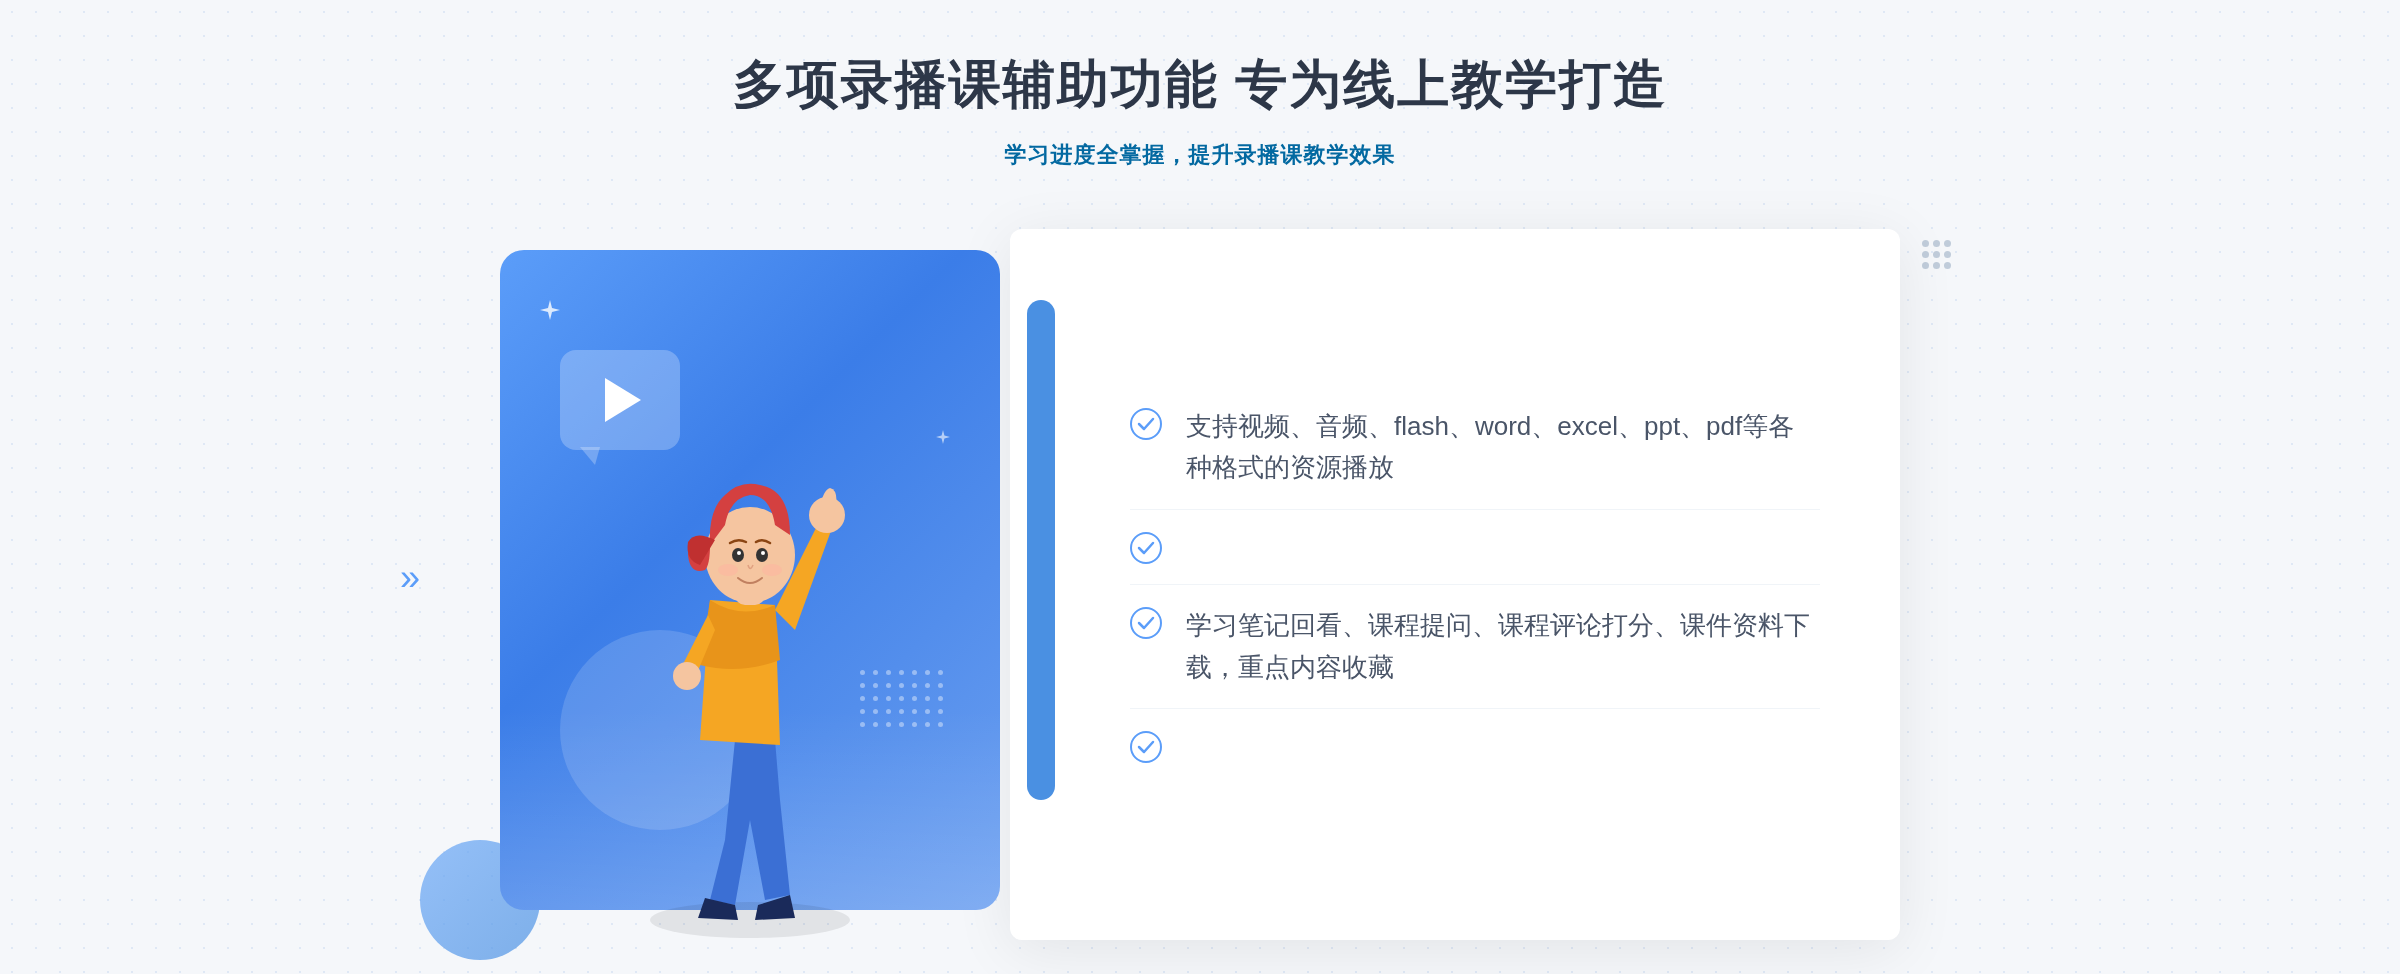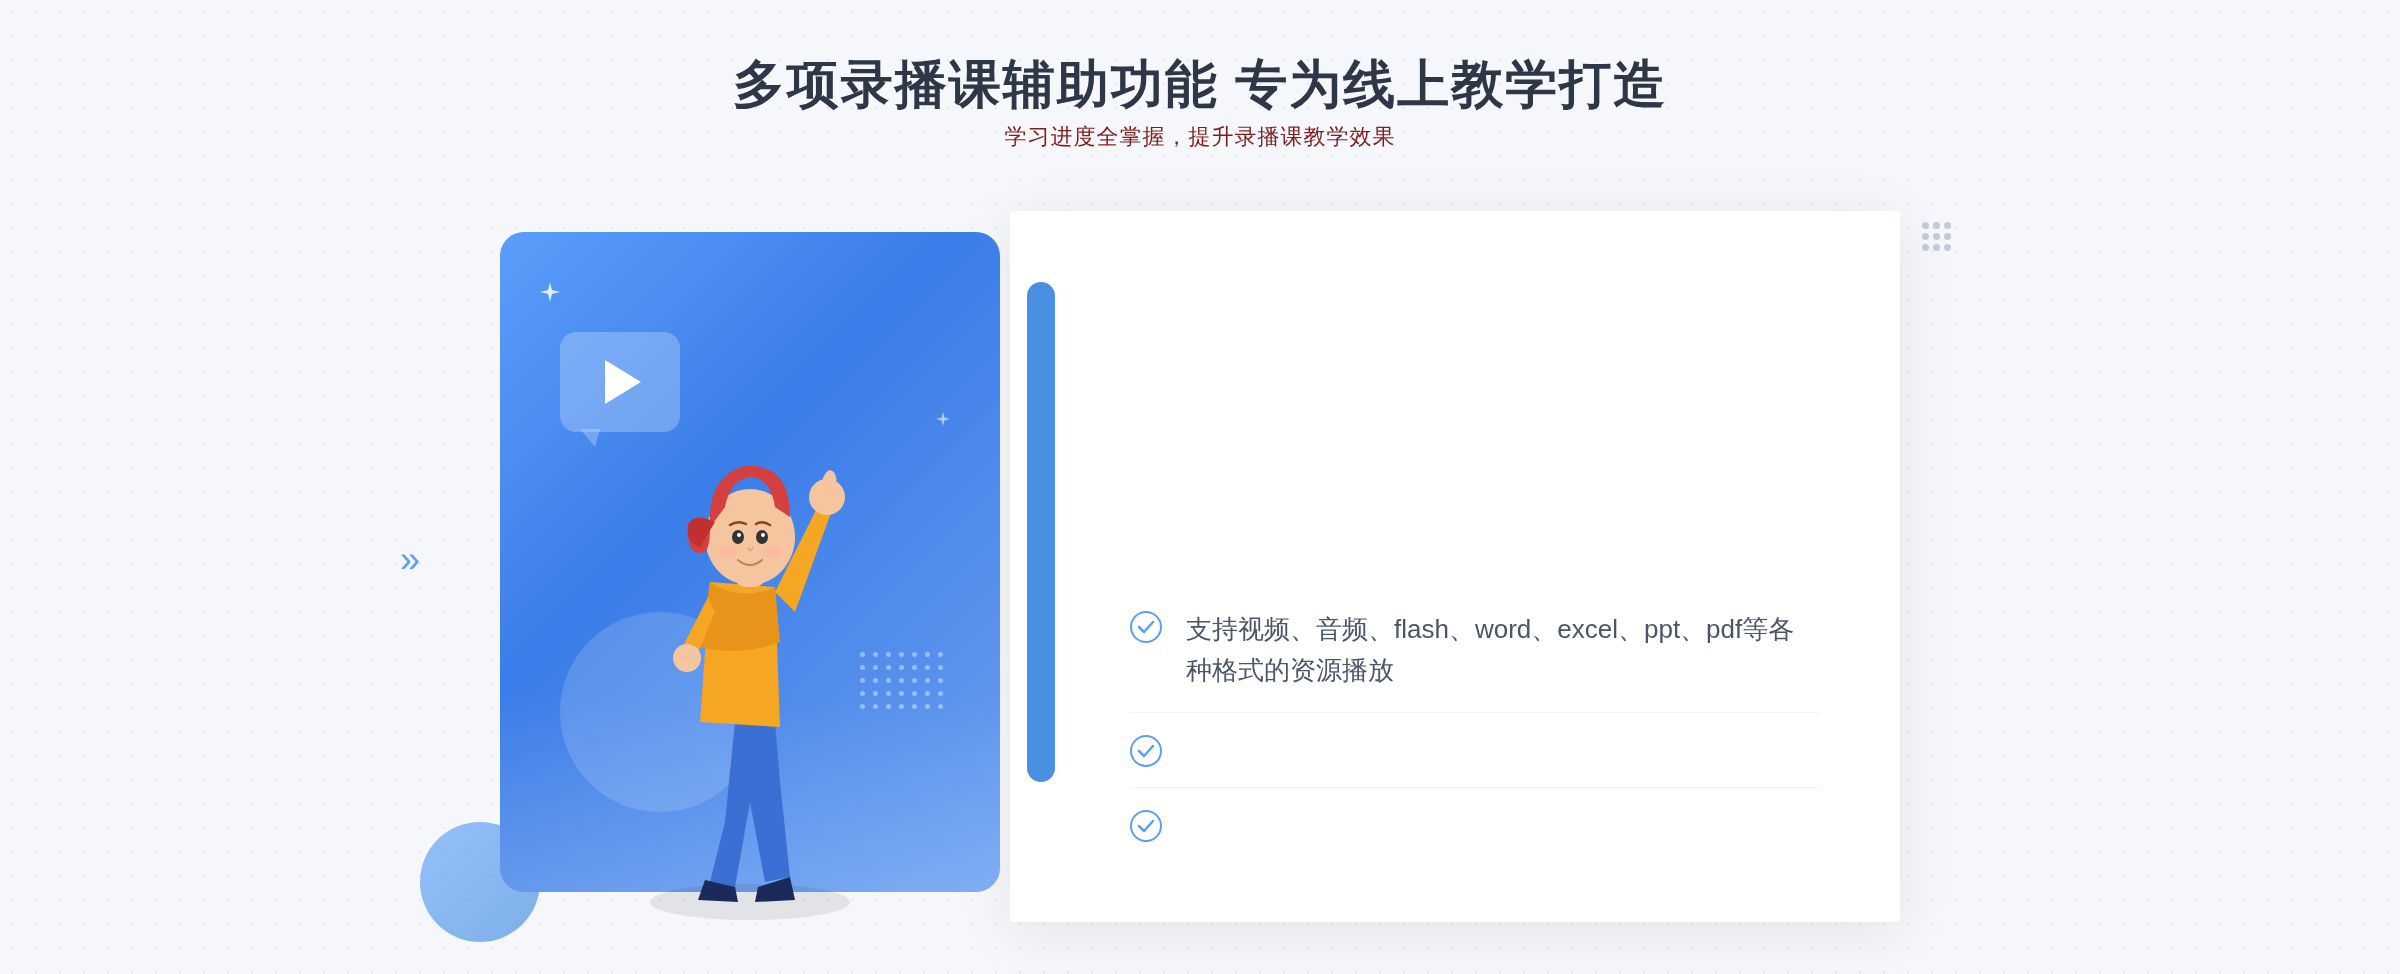--- a/index.html
+++ b/index.html
@@ -62,23 +62,23 @@
     .main-title {
       font-size: 52px;
       font-weight: 700;
       color: #2d3748;
       letter-spacing: 2px;
       text-align: center;
     }
 
     .subtitle {
       font-size: 22px;
-      color: #7f1d1d;
-      margin-top: 2px;
-      font-weight: 400;
+      color: #0369a1;
+      margin-top: 20px;
+      font-weight: 700;
       letter-spacing: 1px;
     }
 
     
     .content-area {
       display: flex;
       width: 1400px;
       min-height: 720px;
       position: relative;
       margin-top: 10px;
@@ -211,29 +211,29 @@
       left: 80px;
       z-index: 5;
       width: 340px;
       height: 580px;
     }
 
     
     .right-panel {
       flex: 1;
       background: white;
-      border-radius: 4px;
+      border-radius: 12px;
       margin-left: -30px;
       padding: 60px 80px 60px 120px;
       position: relative;
       z-index: 1;
       box-shadow: 0 10px 60px rgba(0,0,0,0.08);
       display: flex;
       flex-direction: column;
-      justify-content: flex-end;
+      justify-content: center;
       margin-top: 9px;
     }
 
     .feature-item {
       display: flex;
       align-items: flex-start;
       gap: 24px;
       padding: 20px 0;
     }
 
@@ -473,28 +473,37 @@
 
       <div class="feature-item">
         <div class="check-icon">
           <svg viewBox="0 0 32 32" fill="none" xmlns="http://www.w3.org/2000/svg">
             <circle cx="16" cy="16" r="15" stroke="#5b9df9" stroke-width="2" fill="none"></circle>
             <path d="M9 16 L14 21 L23 11" stroke="#5b9df9" stroke-width="2.5" stroke-linecap="round" stroke-linejoin="round"></path>
           </svg>
         </div>
       </div>
 
-
       <div class="feature-item">
         <div class="check-icon">
           <svg viewBox="0 0 32 32" fill="none" xmlns="http://www.w3.org/2000/svg">
             <circle cx="16" cy="16" r="15" stroke="#5b9df9" stroke-width="2" fill="none"></circle>
             <path d="M9 16 L14 21 L23 11" stroke="#5b9df9" stroke-width="2.5" stroke-linecap="round" stroke-linejoin="round"></path>
           </svg>
         </div>
+        <p class="feature-text">学习笔记回看、课程提问、课程评论打分、课件资料下载，重点内容收藏</p>
+      </div>
+
+      <div class="feature-item">
+        <div class="check-icon">
+          <svg viewBox="0 0 32 32" fill="none" xmlns="http://www.w3.org/2000/svg">
+            <circle cx="16" cy="16" r="15" stroke="#5b9df9" stroke-width="2" fill="none"></circle>
+            <path d="M9 16 L14 21 L23 11" stroke="#5b9df9" stroke-width="2.5" stroke-linecap="round" stroke-linejoin="round"></path>
+          </svg>
+        </div>
       </div>
 
     </div>
 
     <div class="top-right-dots">
       <div class="dots-group">
         <span></span>
           <span></span>
           <span></span>
         <span></span>

